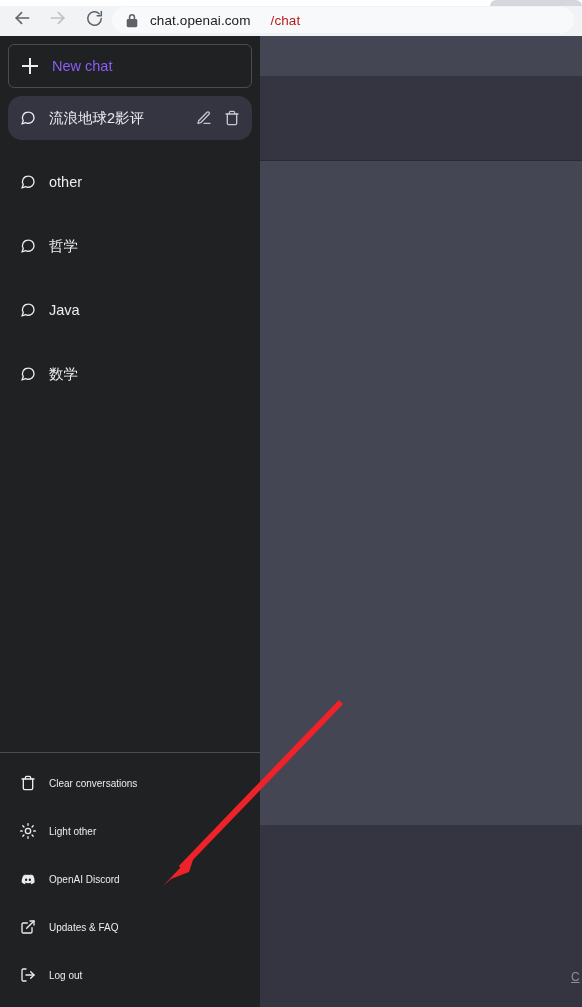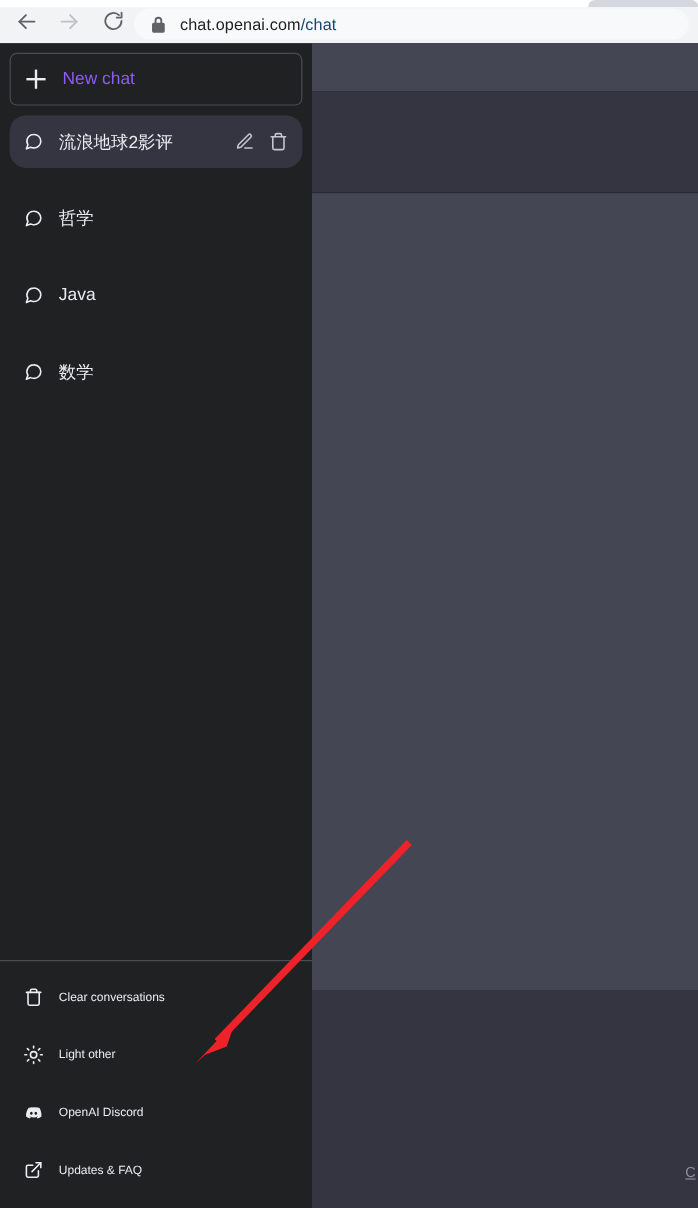--- a/index.html
+++ b/index.html
@@ -83,21 +83,21 @@
     margin-right: 12px;
     display: flex;
     align-items: center;
   }
   .url-text {
     font-size: 13.5px;
     color: #202124;
     letter-spacing: 0.1px;
     white-space: nowrap;
   }
-  .url-path { color: #0c4a6e; }
+  .url-path { color: #b91c1c; margin-left: 20px; }
 
   
   .viewport {
     position: absolute;
     top: 36px; left: 0;
     width: 582px;
     height: 971px;
     background: #343541;
     overflow: hidden;
   }
@@ -357,20 +357,28 @@
           </span>
           <span class="chat-action">
             <svg width="16" height="16" viewBox="0 0 24 24" fill="none" stroke="#c5c5d2" stroke-width="2" stroke-linecap="round" stroke-linejoin="round">
               <polyline points="3,6 5,6 21,6"></polyline>
               <path d="M19 6v14a2 2 0 0 1-2 2H7a2 2 0 0 1-2-2V6m3 0V4a2 2 0 0 1 2-2h4a2 2 0 0 1 2 2v2"></path>
             </svg>
           </span>
         </span>
       </div>
 
+      <div class="chat-item">
+        <span class="chat-icon">
+          <svg width="16" height="16" viewBox="0 0 24 24" fill="none" stroke="#ececf1" stroke-width="2" stroke-linecap="round" stroke-linejoin="round">
+            <path d="M21 11.5a8.4 8.4 0 0 1-9 8.4 8.4 8.4 0 0 1-3.8-.9L3 21l1.9-5.1A8.4 8.4 0 0 1 12 3.1a8.4 8.4 0 0 1 9 8.4z"></path>
+          </svg>
+        </span>
+        <span class="chat-title">other</span>
+      </div>
 
       <div class="chat-item">
         <span class="chat-icon">
           <svg width="16" height="16" viewBox="0 0 24 24" fill="none" stroke="#ececf1" stroke-width="2" stroke-linecap="round" stroke-linejoin="round">
             <path d="M21 11.5a8.4 8.4 0 0 1-9 8.4 8.4 8.4 0 0 1-3.8-.9L3 21l1.9-5.1A8.4 8.4 0 0 1 12 3.1a8.4 8.4 0 0 1 9 8.4z"></path>
           </svg>
         </span>
         <span class="chat-title">哲学</span>
       </div>
 
@@ -436,20 +444,30 @@
         <span class="menu-icon">
           <svg width="16" height="16" viewBox="0 0 24 24" fill="none" stroke="#ececf1" stroke-width="2" stroke-linecap="round" stroke-linejoin="round">
             <path d="M18 13v6a2 2 0 0 1-2 2H5a2 2 0 0 1-2-2V8a2 2 0 0 1 2-2h6"></path>
             <polyline points="15,3 21,3 21,9"></polyline>
             <line x1="10" y1="14" x2="21" y2="3"></line>
           </svg>
         </span>
         <span class="menu-label">Updates &amp; FAQ</span>
       </div>
 
+      <div class="menu-item">
+        <span class="menu-icon">
+          <svg width="16" height="16" viewBox="0 0 24 24" fill="none" stroke="#ececf1" stroke-width="2" stroke-linecap="round" stroke-linejoin="round">
+            <path d="M9 21H5a2 2 0 0 1-2-2V5a2 2 0 0 1 2-2h4"></path>
+            <polyline points="16,17 21,12 16,7"></polyline>
+            <line x1="21" y1="12" x2="9" y2="12"></line>
+          </svg>
+        </span>
+        <span class="menu-label">Log out</span>
+      </div>
 
     </div>
   </div>
 </div>
 
 <svg class="annotation-arrow" viewBox="0 0 582 1007">
   <line x1="341" y1="702" x2="181" y2="868" stroke="#ee2229" stroke-width="6" stroke-linecap="butt"></line>
   <polygon points="163,886 196,851 189,872 171,879" fill="#ee2229"></polygon>
 </svg>
 

